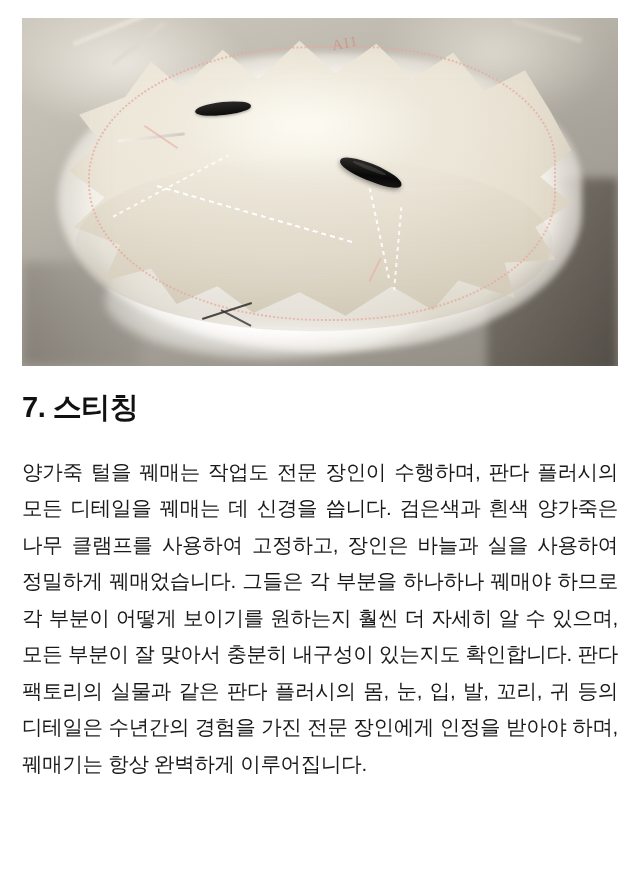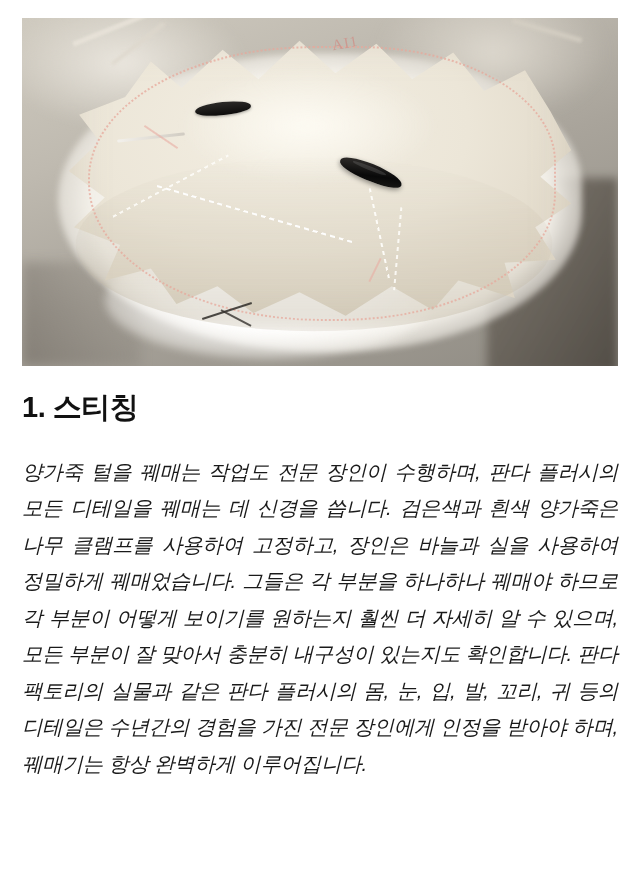--- a/index.html
+++ b/index.html
@@ -329,21 +329,20 @@
   }
   
   .body-text {
     margin: 26px 0 0 0;
     font-size: 20.5px;
     line-height: 1.78;
     color: #1a1a1a;
     letter-spacing: -0.3px;
     text-align: justify;
     word-break: keep-all;
-    font-style: italic;
   }
 </style>
 </head>
 <body>
 
 <div class="page">
 
   <div class="photo-wrap">
     <div class="photo">
       <div class="bg-table"></div>
@@ -374,17 +373,17 @@
 
       <div class="mark-pink-1"></div>
       <div class="mark-pink-2"></div>
       <div class="thread-loose"></div>
       <div class="thread-loose2"></div>
 
       <div class="mark-ai">AI1</div>
     </div>
   </div>
 
-  <h2 class="heading">1. 스티칭</h2>
+  <h2 class="heading">7. 스티칭</h2>
 
   <p class="body-text">양가죽 털을 꿰매는 작업도 전문 장인이 수행하며, 판다 플러시의 모든 디테일을 꿰매는 데 신경을 씁니다. 검은색과 흰색 양가죽은 나무 클램프를 사용하여 고정하고, 장인은 바늘과 실을 사용하여 정밀하게 꿰매었습니다. 그들은 각 부분을 하나하나 꿰매야 하므로 각 부분이 어떻게 보이기를 원하는지 훨씬 더 자세히 알 수 있으며, 모든 부분이 잘 맞아서 충분히 내구성이 있는지도 확인합니다. 판다 팩토리의 실물과 같은 판다 플러시의 몸, 눈, 입, 발, 꼬리, 귀 등의 디테일은 수년간의 경험을 가진 전문 장인에게 인정을 받아야 하며, 꿰매기는 항상 완벽하게 이루어집니다.</p>
 
 </div>
 
 </body></html>

